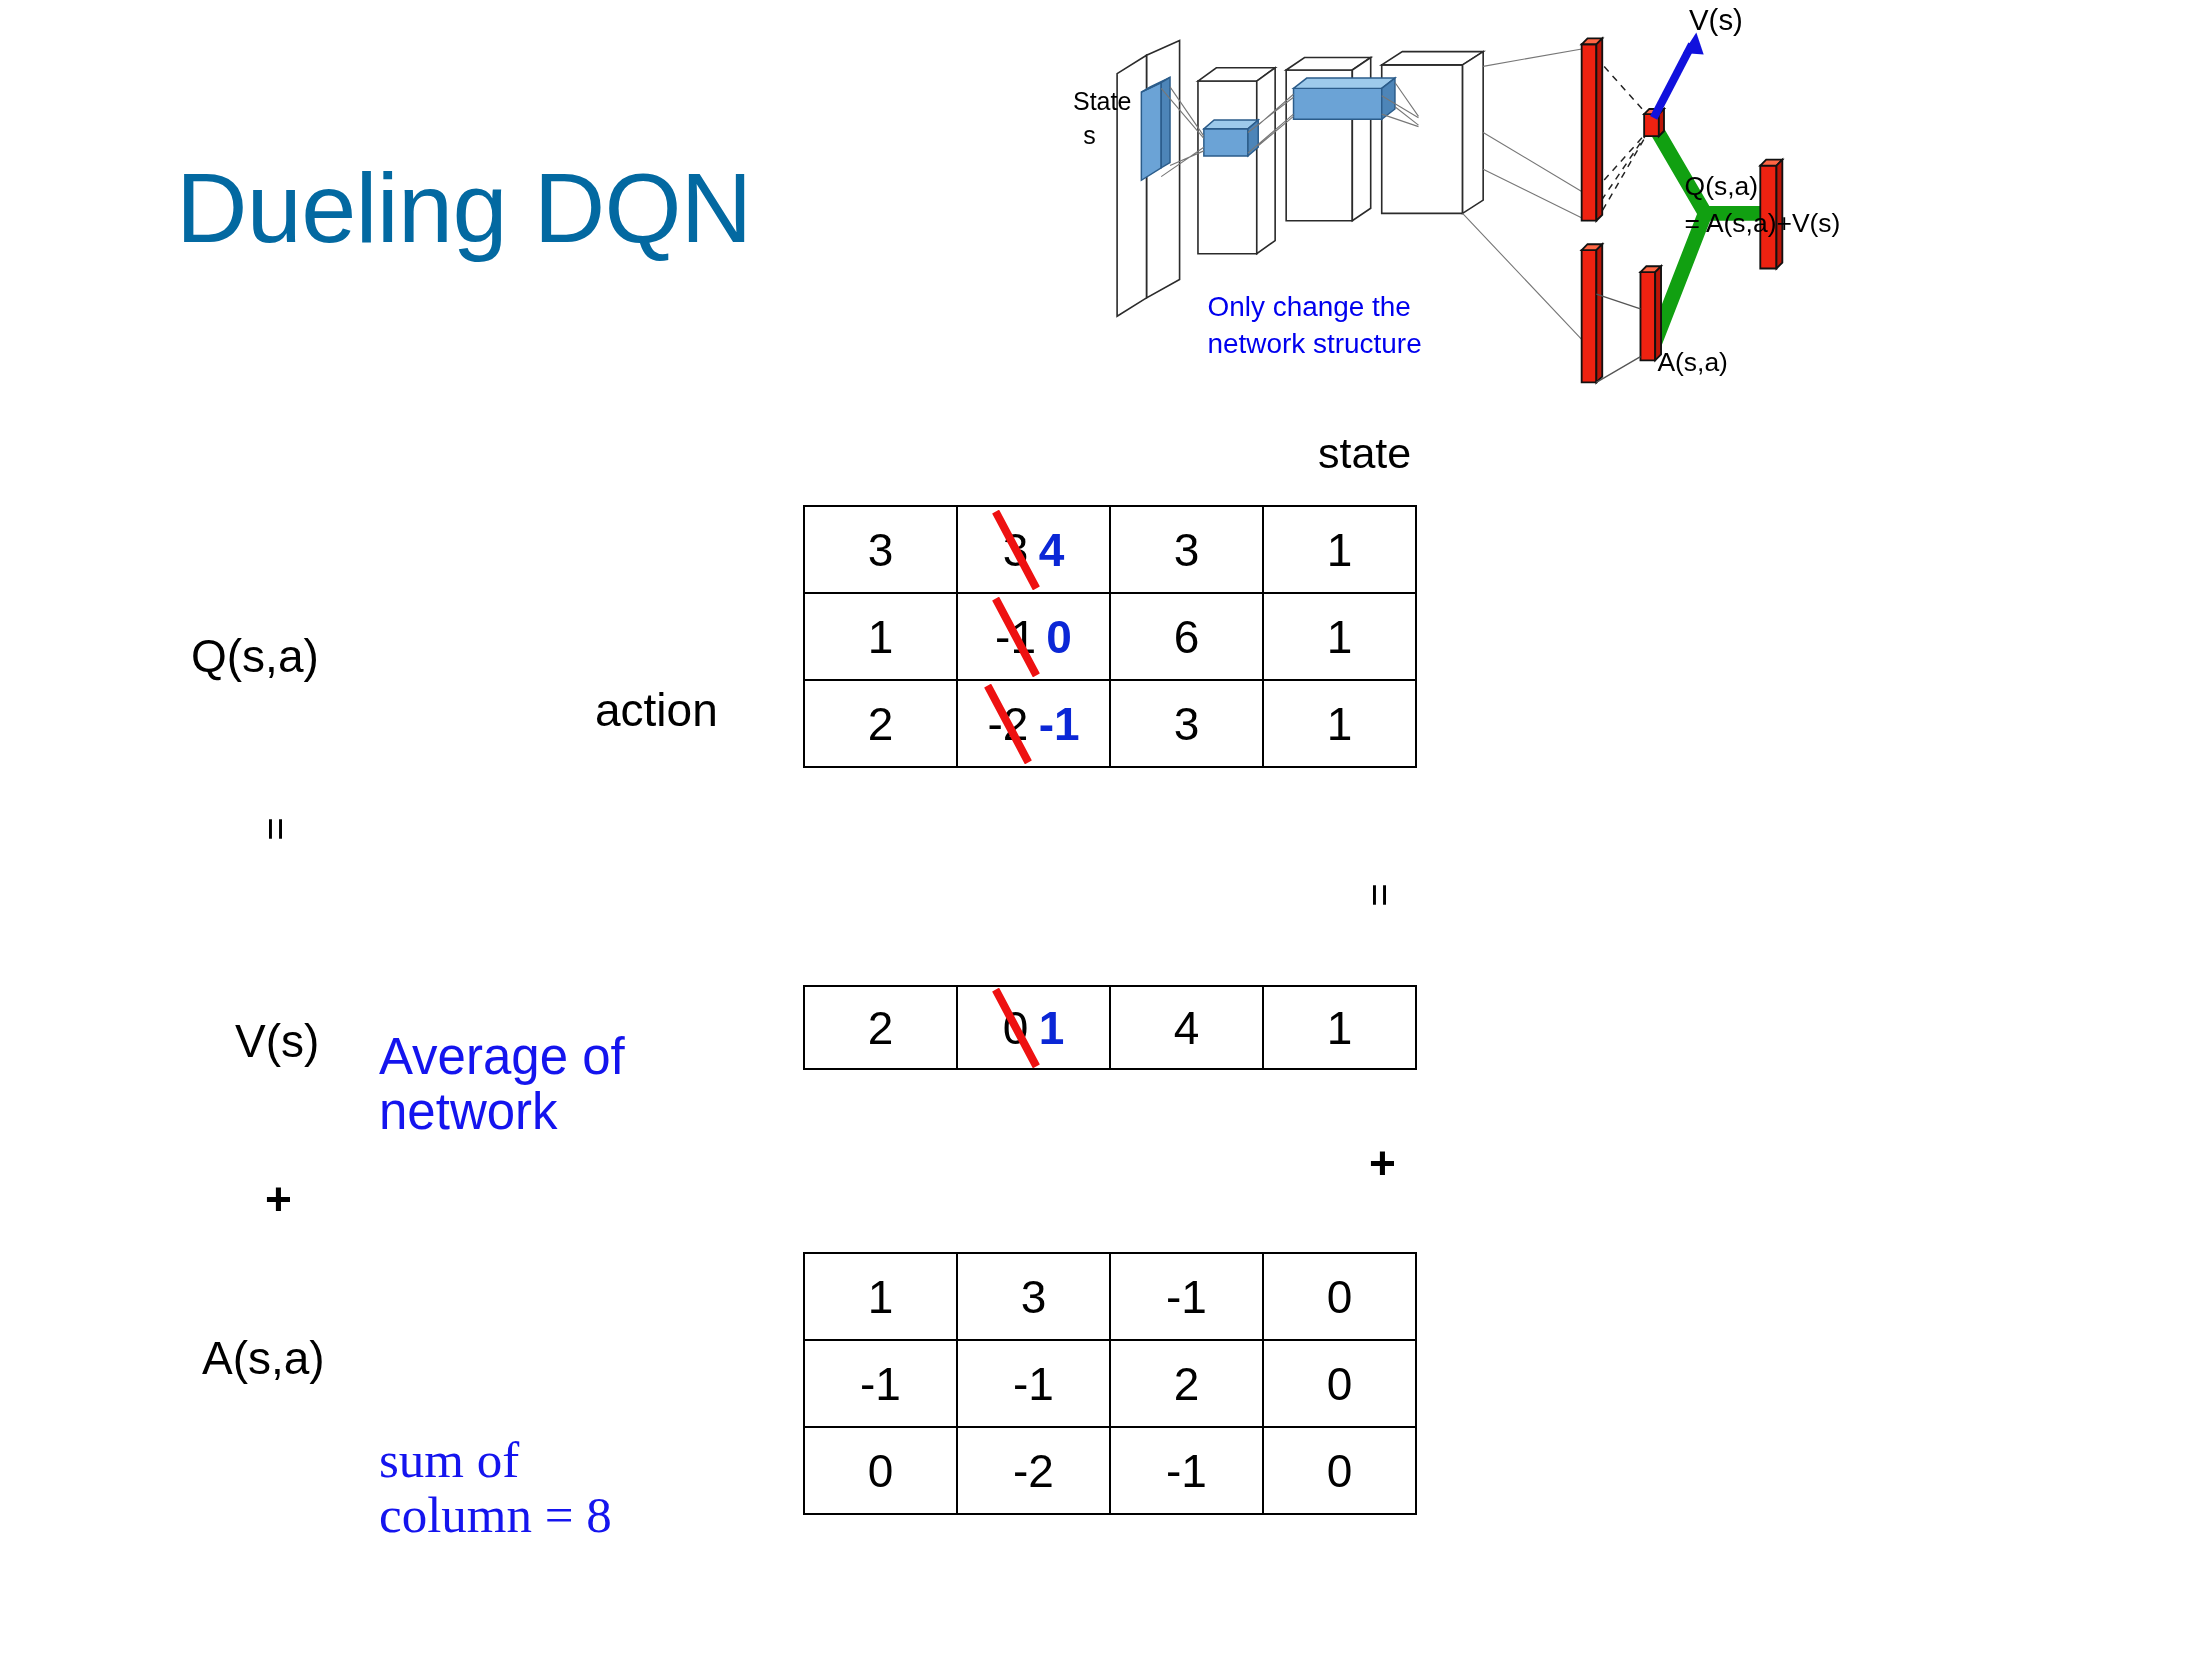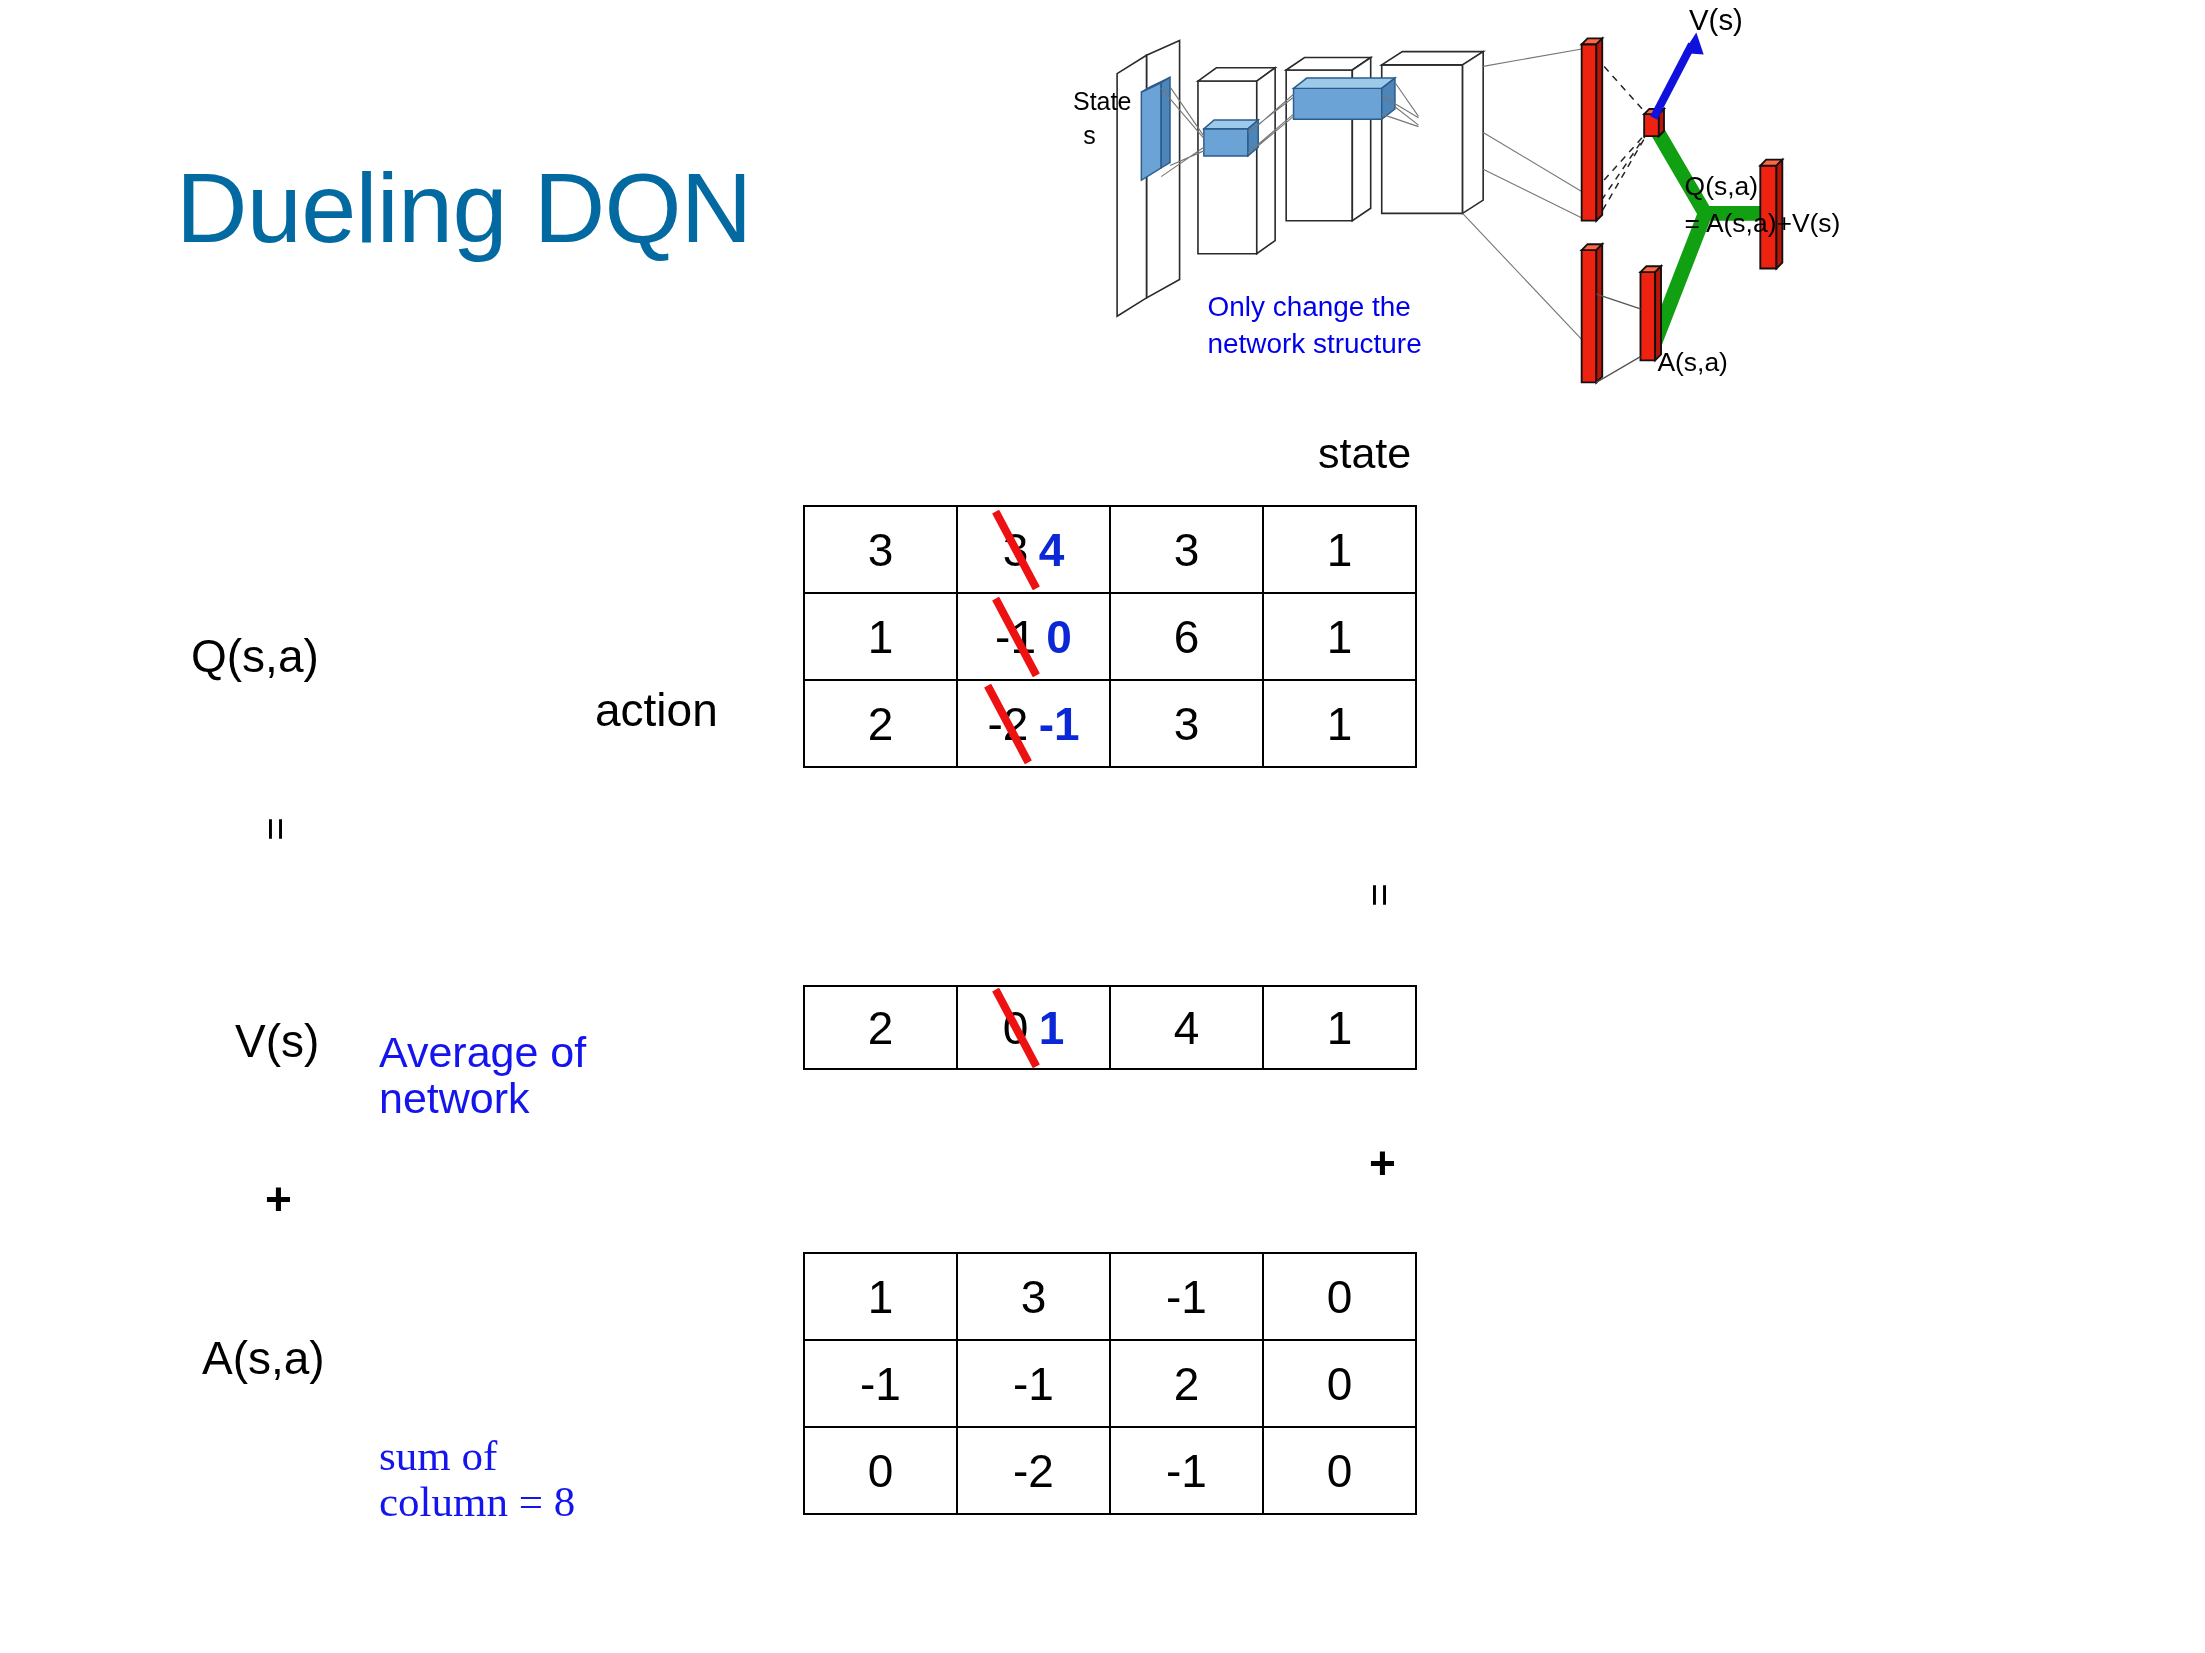--- a/index.html
+++ b/index.html
@@ -35,21 +35,21 @@
   .cellwrap{display:flex;align-items:center;justify-content:center;gap:10.3px;
             width:100%;height:100%;position:relative;}
   .oldval{position:relative;display:inline-block;}
   .oldval .strike{position:absolute;left:50%;top:50%;width:87px;height:8px;
                   background:#ee1111;transform:translate(-50%,-50%) rotate(62deg);
                   border-radius:0.7px;}
   .newval{color:#0b27d6;font-weight:bold;}
 
   
   .side-label{position:absolute;font-size:46px;white-space:nowrap;color:#000;}
-  .blue-note{position:absolute;font-size:43px;color:#1414ee;line-height:1.08;white-space:nowrap;}
+  .blue-note{position:absolute;font-size:51px;color:#1414ee;line-height:1.08;white-space:nowrap;}
 
   #label-q{left:191px;top:629px;}
   #label-action{left:595px;top:647px;margin-top:36px;}
   #label-eq1{left:265px;top:805px;font-size:40px;transform:rotate(90deg);letter-spacing:-2.9px;}
   #label-v{left:235px;top:1014px;}
   #label-plus{left:265px;top:1172px;font-size:46px;font-weight:bold;}
   #label-a{left:202px;top:1331px;}
   #note-avg{left:379px;top:1029px;}
   #note-sum{left:379px;top:1433px;font-family:Liberation Serif, serif;}
 

